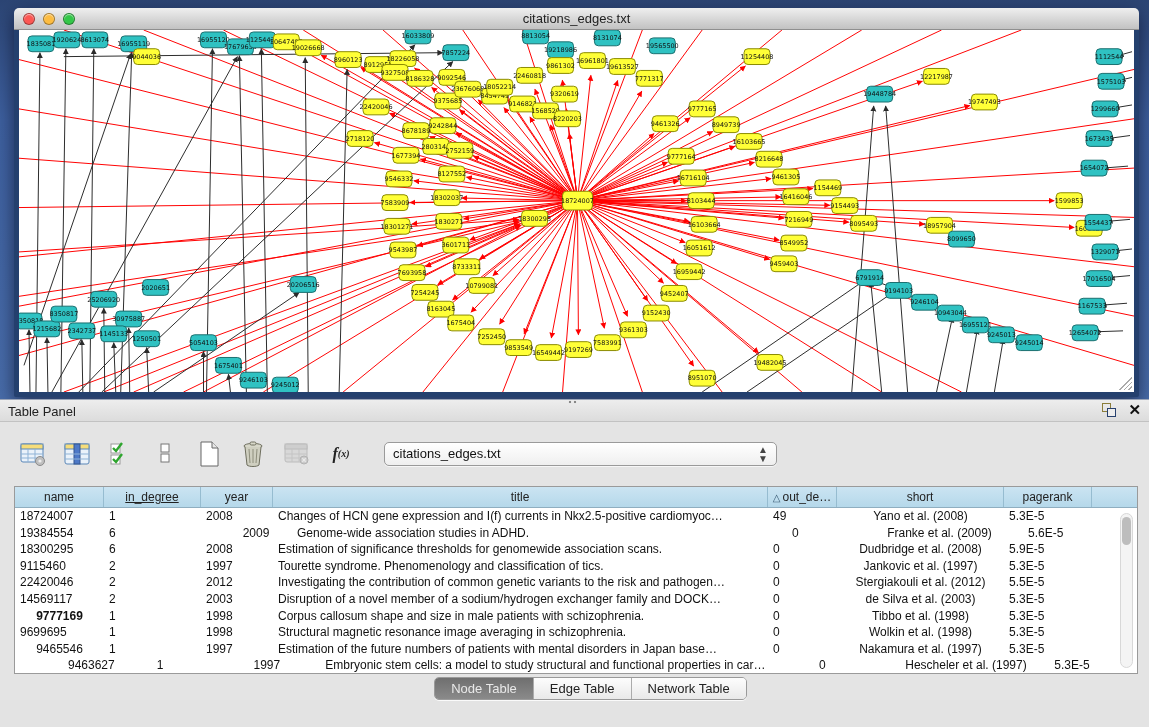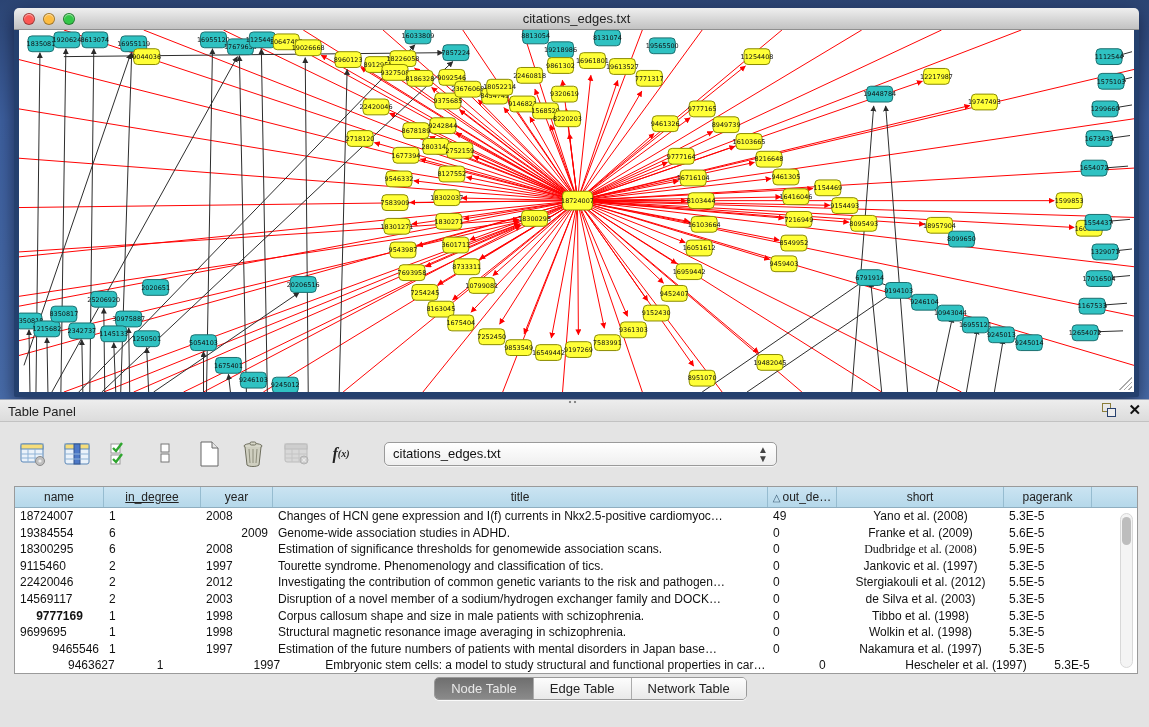--- a/index.html
+++ b/index.html
@@ -880,33 +880,33 @@
           <div class="g-cell" style="width: 97px; text-align: left;">1</div>
           <div class="g-cell" style="width: 72px; text-align: left;">2008</div>
           <div class="g-cell" style="width: 495px; text-align: left;">Changes of HCN gene expression and I(f) currents in Nkx2.5-positive cardiomyoc…</div>
           <div class="g-cell" style="width: 69px; text-align: left;">49</div>
           <div class="g-cell" style="width: 167px; text-align: center;">Yano et al. (2008)</div>
           <div class="g-cell" style="width: 88px; text-align: left;">5.3E-5</div>
         </div>
         <div class="g-row">
           <div class="g-cell" style="width: 89px; text-align: left;">19384554</div>
           <div class="g-cell" style="width: 97px; text-align: left;">6</div>
-          <div class="g-cell" style="width: 72px; text-align: right;">2009</div>
+          <div class="g-cell" style="width: 72px; text-align: center; margin-left: 19px;">2009</div>
           <div class="g-cell" style="width: 495px; text-align: left;">Genome-wide association studies in ADHD.</div>
           <div class="g-cell" style="width: 69px; text-align: left;">0</div>
           <div class="g-cell" style="width: 167px; text-align: center;">Franke et al. (2009)</div>
           <div class="g-cell" style="width: 88px; text-align: left;">5.6E-5</div>
         </div>
         <div class="g-row">
           <div class="g-cell" style="width: 89px; text-align: left;">18300295</div>
           <div class="g-cell" style="width: 97px; text-align: left;">6</div>
           <div class="g-cell" style="width: 72px; text-align: left;">2008</div>
           <div class="g-cell" style="width: 495px; text-align: left;">Estimation of significance thresholds for genomewide association scans.</div>
           <div class="g-cell" style="width: 69px; text-align: left;">0</div>
-          <div class="g-cell" style="width: 167px; text-align: center; font-family: Liberation Serif, serif;">Dudbridge et al. (2008)</div>
+          <div class="g-cell" style="width: 167px; text-align: center;">Dudbridge et al. (2008)</div>
           <div class="g-cell" style="width: 88px; text-align: left;">5.9E-5</div>
         </div>
         <div class="g-row">
           <div class="g-cell" style="width: 89px; text-align: left;">9115460</div>
           <div class="g-cell" style="width: 97px; text-align: left;">2</div>
           <div class="g-cell" style="width: 72px; text-align: left;">1997</div>
           <div class="g-cell" style="width: 495px; text-align: left;">Tourette syndrome. Phenomenology and classification of tics.</div>
           <div class="g-cell" style="width: 69px; text-align: left;">0</div>
           <div class="g-cell" style="width: 167px; text-align: center;">Jankovic et al. (1997)</div>
           <div class="g-cell" style="width: 88px; text-align: left;">5.3E-5</div>
@@ -941,21 +941,21 @@
         <div class="g-row">
           <div class="g-cell" style="width: 89px; text-align: left;">9699695</div>
           <div class="g-cell" style="width: 97px; text-align: left;">1</div>
           <div class="g-cell" style="width: 72px; text-align: left;">1998</div>
           <div class="g-cell" style="width: 495px; text-align: left;">Structural magnetic resonance image averaging in schizophrenia.</div>
           <div class="g-cell" style="width: 69px; text-align: left;">0</div>
           <div class="g-cell" style="width: 167px; text-align: center;">Wolkin et al. (1998)</div>
           <div class="g-cell" style="width: 88px; text-align: left;">5.3E-5</div>
         </div>
         <div class="g-row">
-          <div class="g-cell" style="width: 89px; text-align: right;">9465546</div>
+          <div class="g-cell" style="width: 89px; text-align: center;">9465546</div>
           <div class="g-cell" style="width: 97px; text-align: left;">1</div>
           <div class="g-cell" style="width: 72px; text-align: left;">1997</div>
           <div class="g-cell" style="width: 495px; text-align: left;">Estimation of the future numbers of patients with mental disorders in Japan base…</div>
           <div class="g-cell" style="width: 69px; text-align: left;">0</div>
           <div class="g-cell" style="width: 167px; text-align: center;">Nakamura et al. (1997)</div>
           <div class="g-cell" style="width: 88px; text-align: left;">5.3E-5</div>
         </div>
         <div class="g-row">
           <div class="g-cell" style="width: 89px; text-align: left; margin-left: 48px;">9463627</div>
           <div class="g-cell" style="width: 97px; text-align: left;">1</div>

